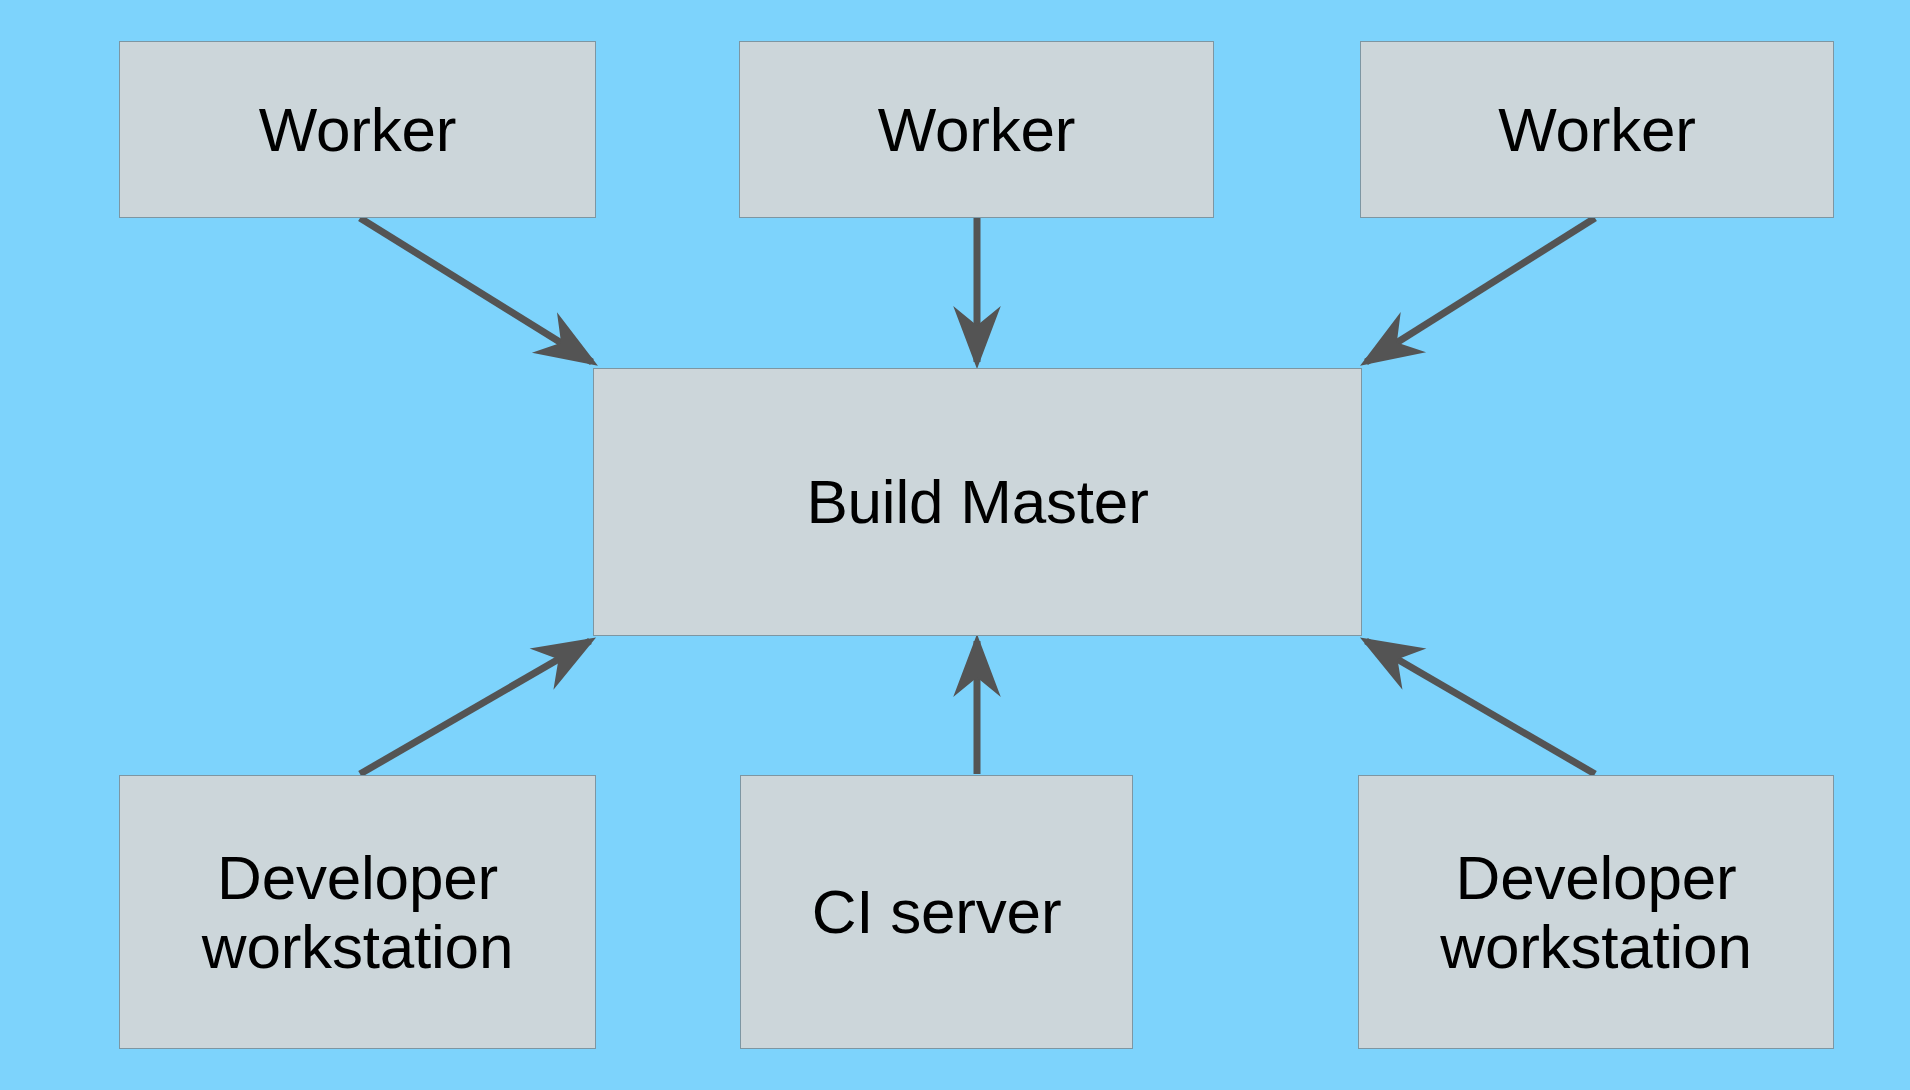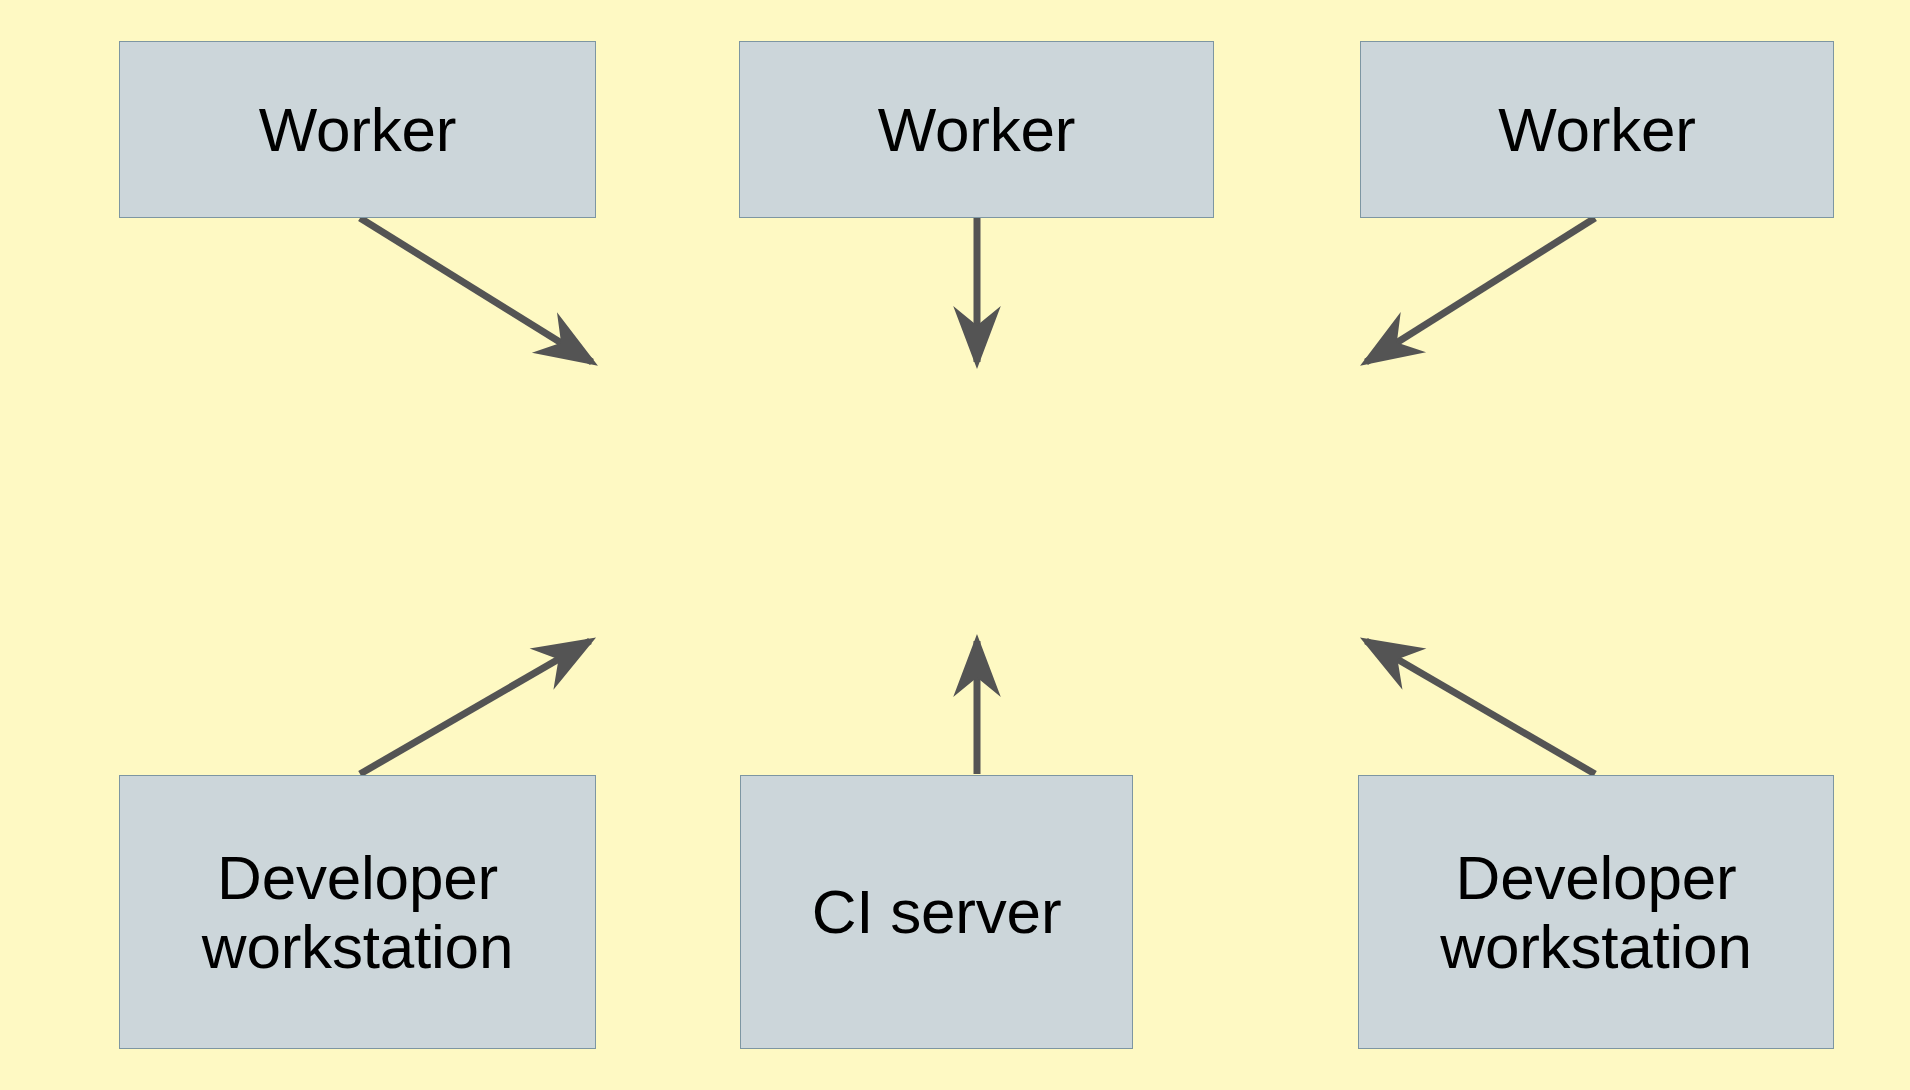--- a/index.html
+++ b/index.html
@@ -10,21 +10,21 @@
   body {
     width: 1910px;
     height: 1090px;
     overflow: hidden;
     font-family: "Liberation Sans", sans-serif;
   }
   #diagram-canvas {
     position: relative;
     width: 1910px;
     height: 1090px;
-    background: #fef9c3;
+    background: #7dd3fc;
   }
   #edge-layer {
     position: absolute;
     left: 0;
     top: 0;
     width: 1910px;
     height: 1090px;
     pointer-events: none;
   }
   .node {
@@ -98,20 +98,23 @@
   </div>
 
   <div class="node node-worker-2">
     <span class="node-label">Worker</span>
   </div>
 
   <div class="node node-worker-3">
     <span class="node-label">Worker</span>
   </div>
 
+  <div class="node node-build-master">
+    <span class="node-label">Build Master</span>
+  </div>
 
   <div class="node node-dev-left">
     <span class="node-label">Developer
 workstation</span>
   </div>
 
   <div class="node node-ci-server">
     <span class="node-label">CI server</span>
   </div>
 

